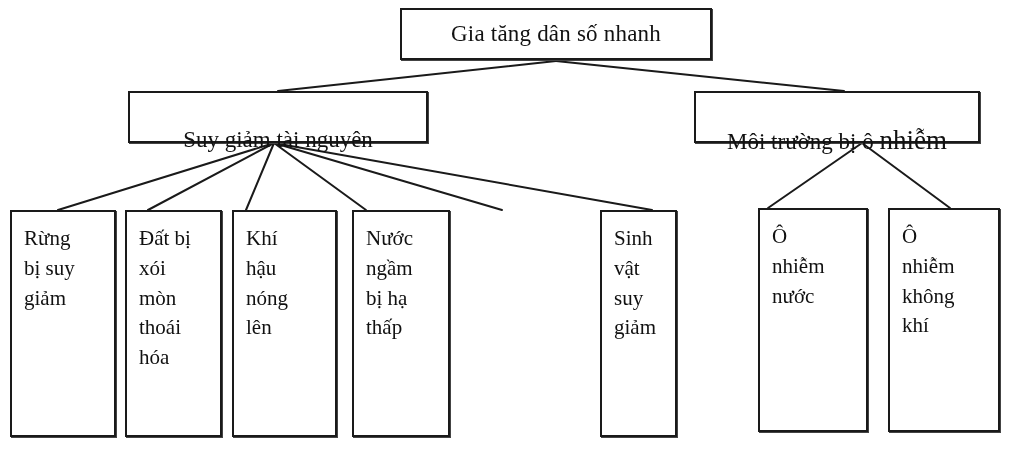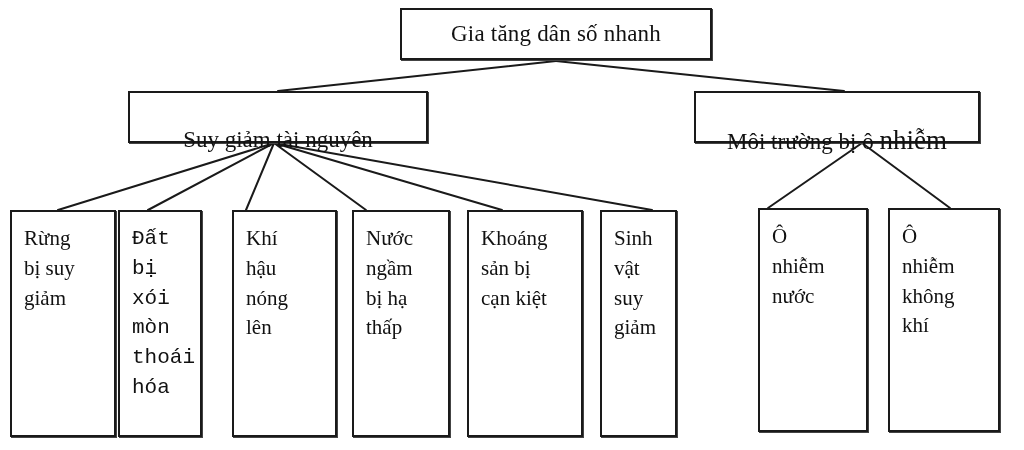--- a/index.html
+++ b/index.html
@@ -132,21 +132,21 @@
   <div class="node node--branch node--branch-right">
     <span class="node-label"><span>Môi trường bị ô </span><span class="emphasis">nhiễm</span></span>
   </div>
 
   <div class="node node--leaf" style="left:10px; width:106px;">
     <span class="node-label">Rừng
 bị suy
 giảm</span>
   </div>
 
-  <div class="node node--leaf" style="left:118px; width:84px;font-family:Liberation Mono, monospace;">
+  <div class="node node--leaf" style="left:125px; width:97px;">
     <span class="node-label">Đất bị
 xói
 mòn
 thoái
 hóa</span>
   </div>
 
   <div class="node node--leaf" style="left:232px; width:105px;">
     <span class="node-label">Khí
 hậu
@@ -154,25 +154,20 @@
 lên</span>
   </div>
 
   <div class="node node--leaf" style="left:352px; width:98px;">
     <span class="node-label">Nước
 ngầm
 bị hạ
 thấp</span>
   </div>
 
-  <div class="node node--leaf" style="left:467px; width:116px;">
-    <span class="node-label">Khoáng
-sản bị
-cạn kiệt</span>
-  </div>
 
   <div class="node node--leaf" style="left:600px; width:77px;">
     <span class="node-label">Sinh
 vật
 suy
 giảm</span>
   </div>
 
   <div class="node node--leaf node--leaf-right" style="left:758px; width:110px;">
     <span class="node-label">Ô

